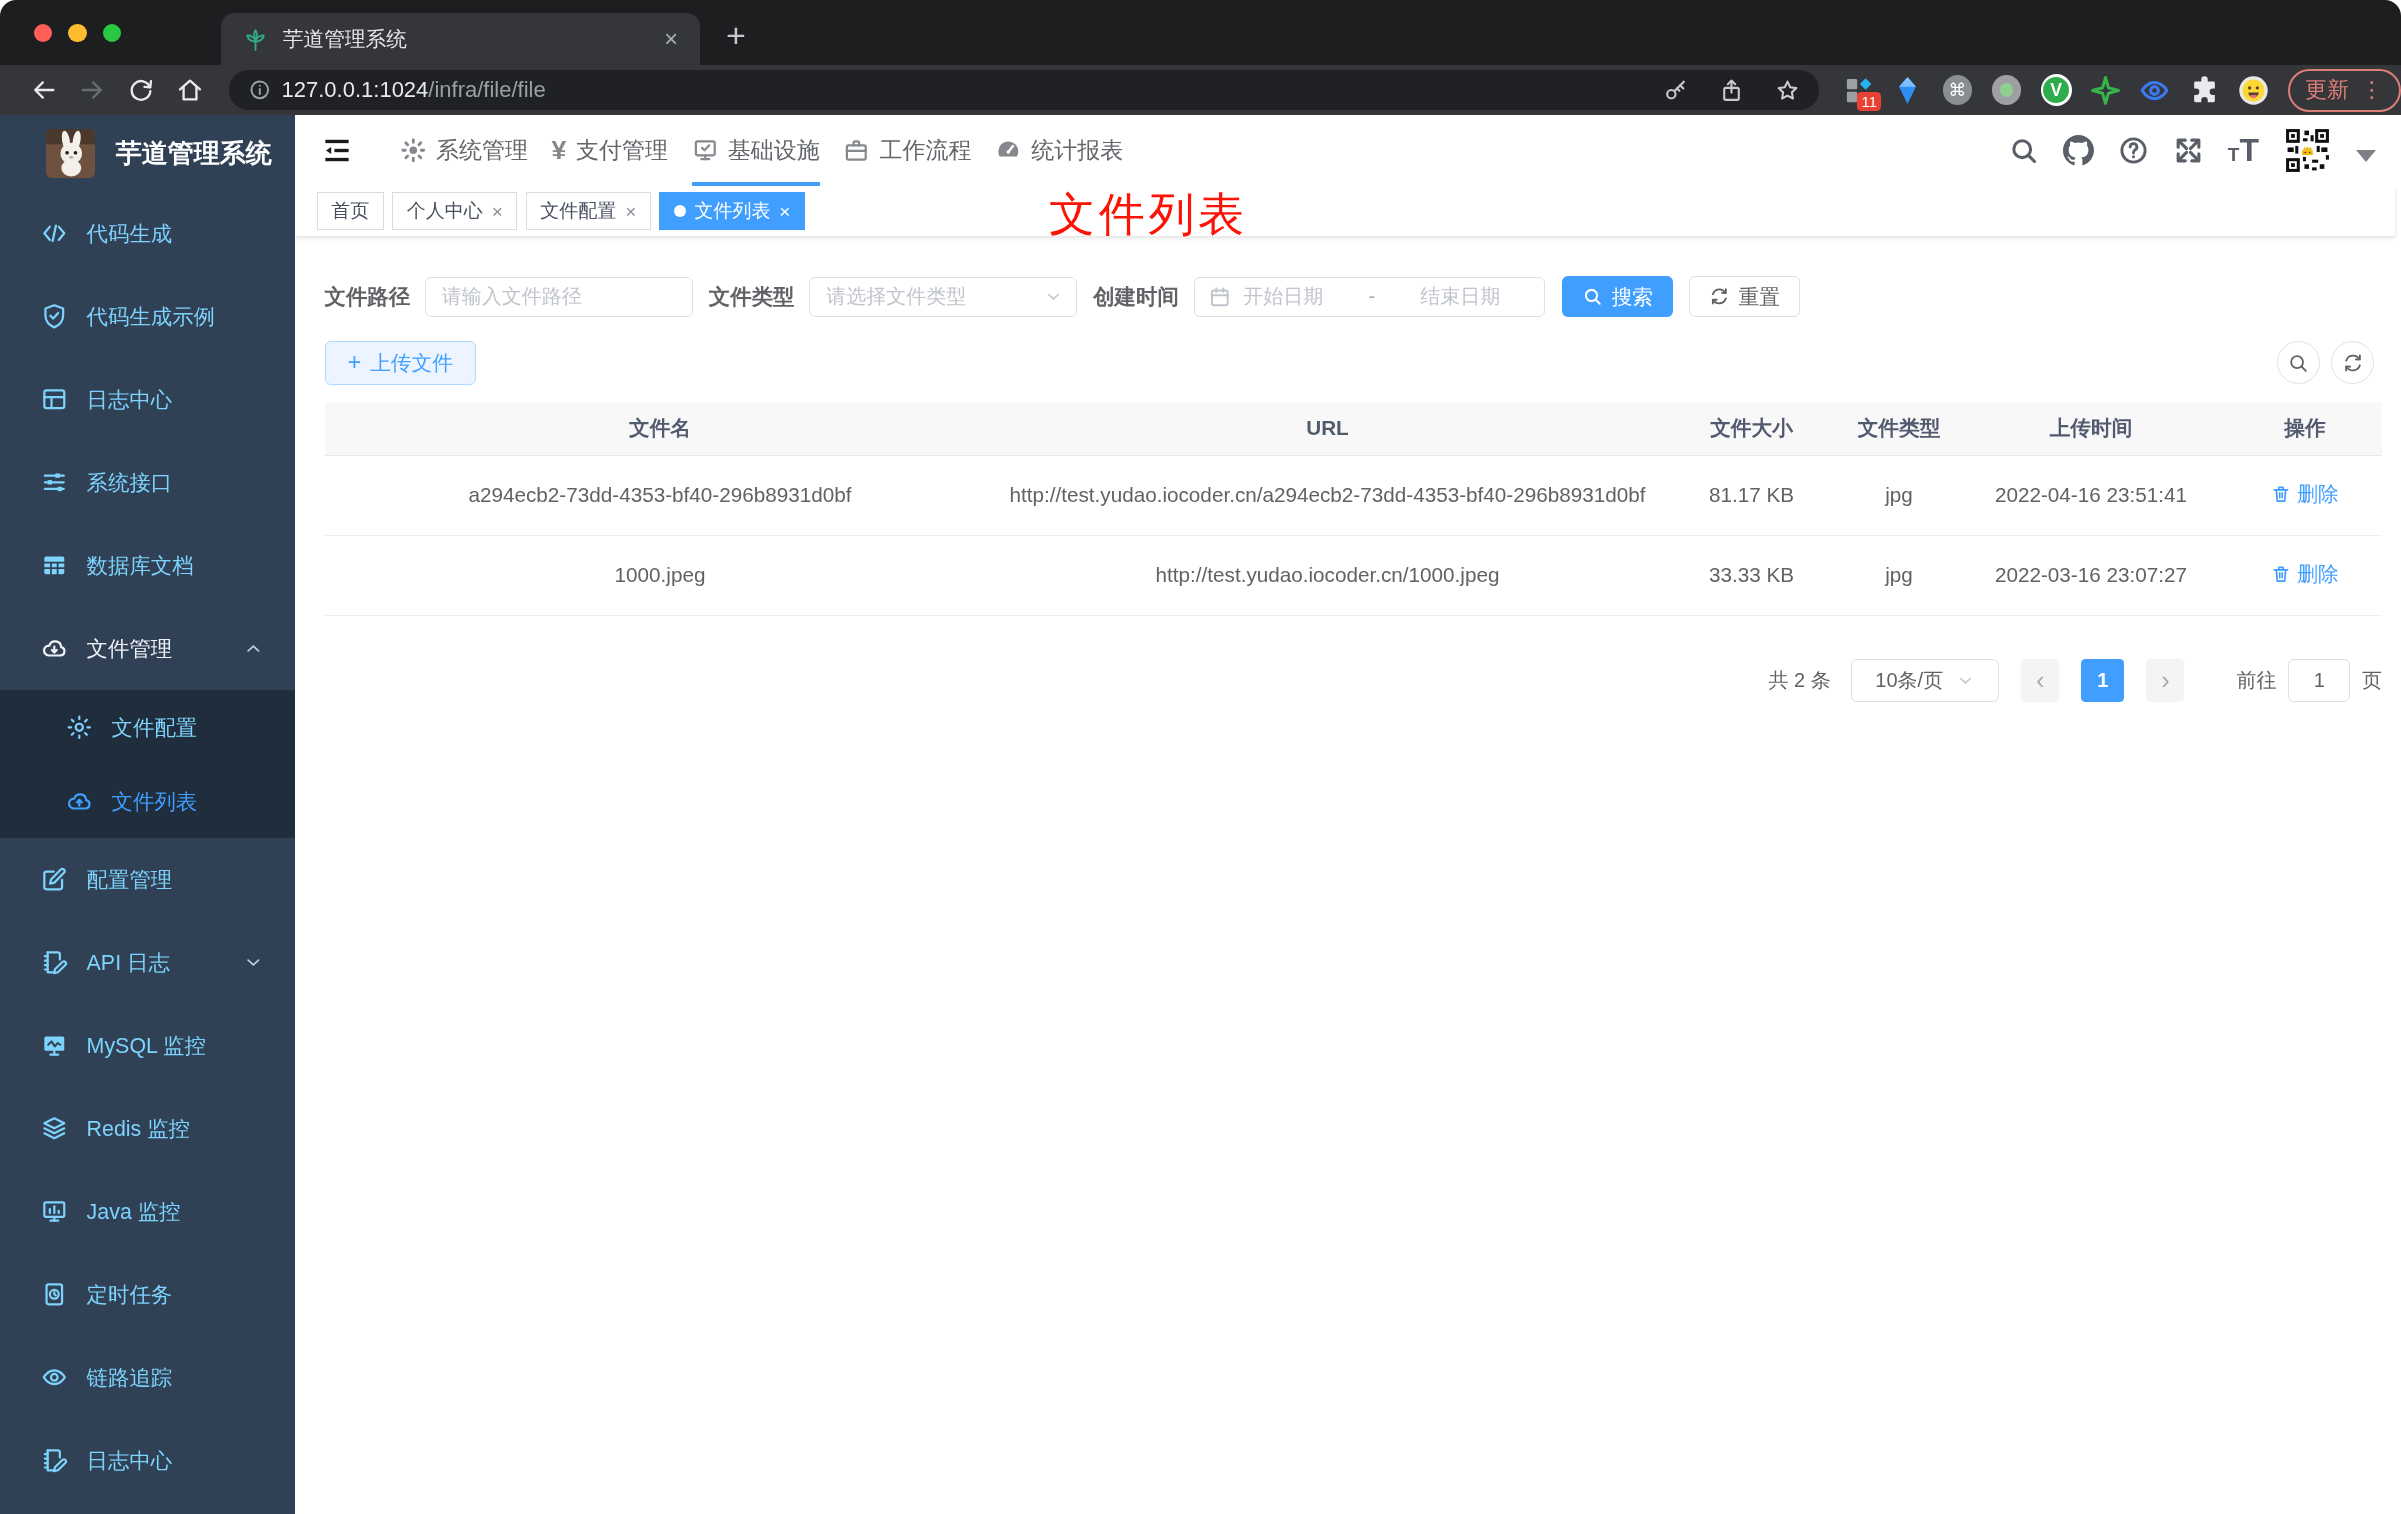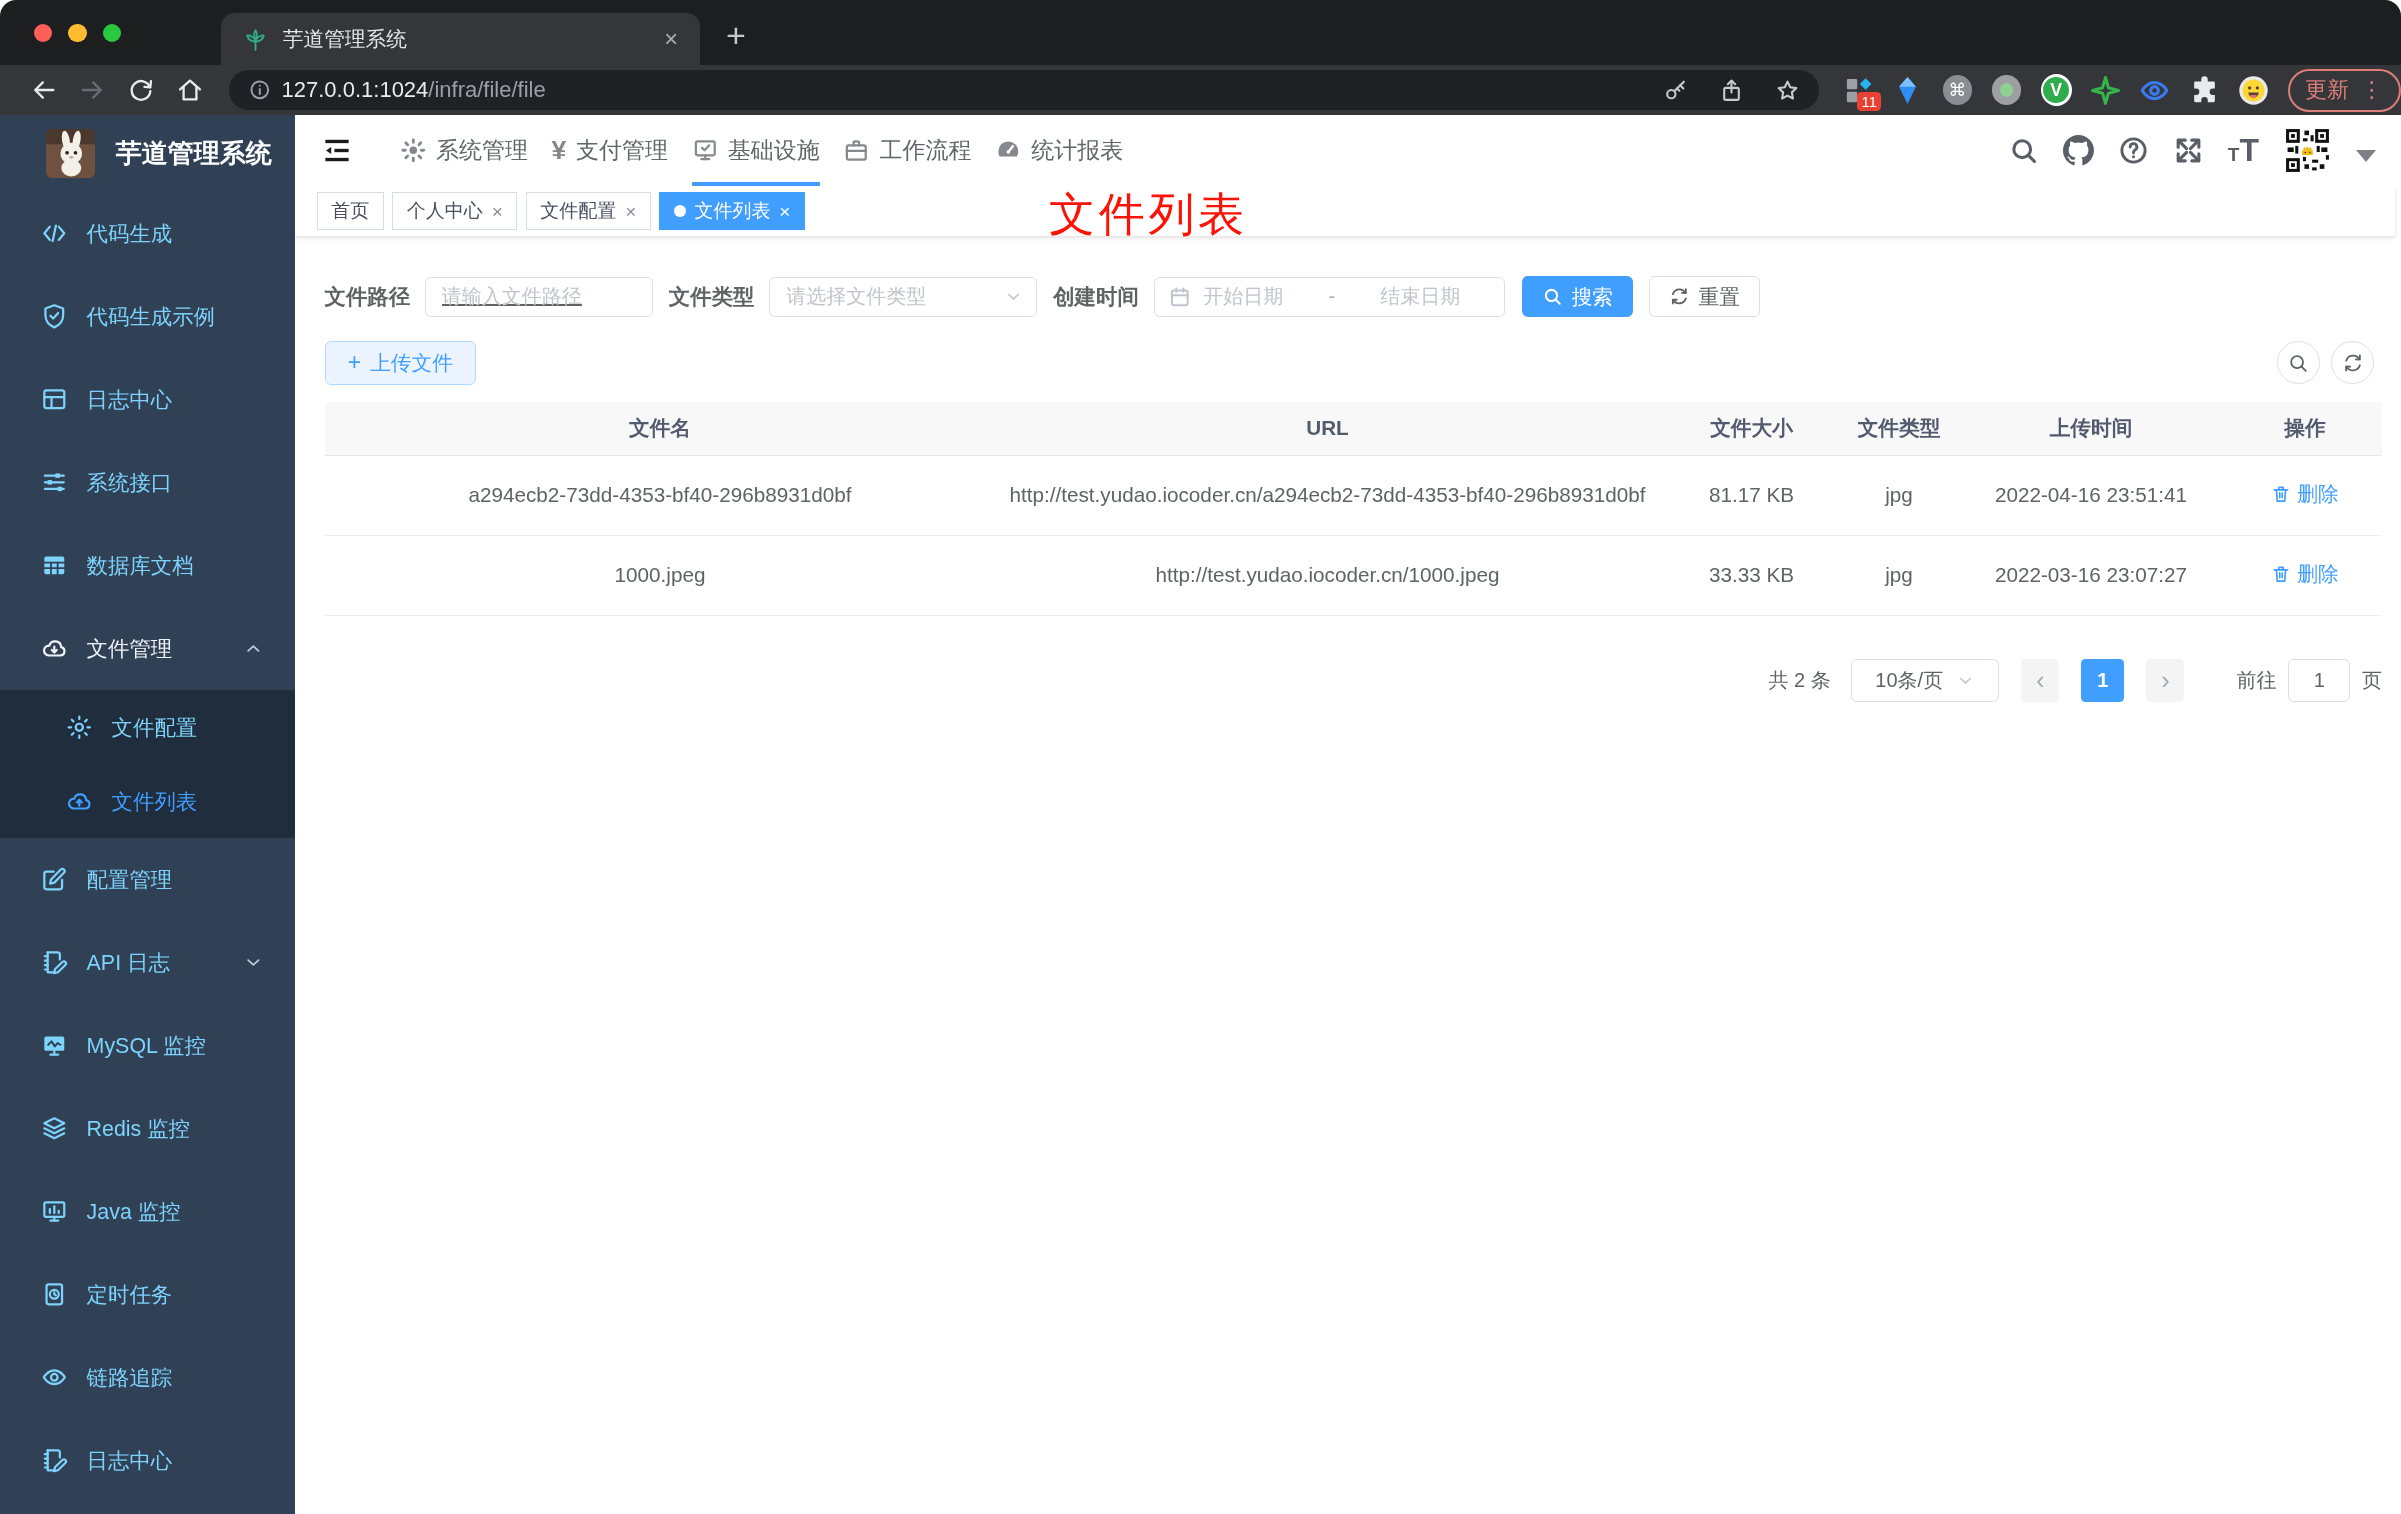--- a/index.html
+++ b/index.html
@@ -71,21 +71,21 @@
   .tag.active .x { color:#fff; }
   .tag .dot { width:11.8px; height:11.8px; border-radius:50%; background:#fff; flex:none; }
 
   .annotation { position:absolute; left:1049px; top:184px; font-size:46px; color:#fd1205; letter-spacing:3.7px; z-index:60; font-weight:500; white-space:nowrap; }
 
   
   .content { position:absolute; left:295px; top:236px; right:0; bottom:0; background:#fff; }
   .filter-row { display:flex; align-items:center; margin:40px 0 0 29.5px; }
   .f-label { font-weight:bold; color:#606266; font-size:21.4px; margin-right:14.8px; white-space:nowrap; }
   .f-group { display:flex; align-items:center; margin-right:16px; }
-  .f-input { width:228px; height:40px; border:1.5px solid #dcdfe6; border-radius:5.9px; padding:0 16px; font-size:20px; color:#606266; outline:none; font-family:inherit;text-decoration:underline; }
+  .f-input { width:268px; height:40px; border:1.5px solid #dcdfe6; border-radius:5.9px; padding:0 16px; font-size:20px; color:#606266; outline:none; font-family:inherit; }
   .f-input::placeholder { color:#c0c4cc; }
   .f-select { width:268px; height:40px; border:1.5px solid #dcdfe6; border-radius:5.9px; padding:0 13.3px 0 16px; font-size:20px; color:#c0c4cc; display:flex; align-items:center; cursor:pointer; }
   .f-select .ph { flex:1; }
   .f-date { width:351px; height:40px; border:1.5px solid #dcdfe6; border-radius:5.9px; display:flex; align-items:center; padding:0 13.3px; font-size:20px; color:#c0c4cc; cursor:pointer; }
   .f-date .cal { width:23.6px; height:23.6px; color:#c0c4cc; margin-right:11.8px; flex:none; }
   .f-date .d-start { width:111px; }
   .f-date .d-sep { width:35px; text-align:center; color:#a8abb2; }
   .f-date .d-end { width:111px; text-align:right; }
   .sel-caret { width:19px; height:19px; color:#c0c4cc; flex:none; }
   .btn { display:inline-flex; align-items:center; gap:8.9px; height:41px; padding:0 19px; border-radius:5.9px; font-size:20.7px; cursor:pointer; border:1.5px solid transparent; white-space:nowrap; }

